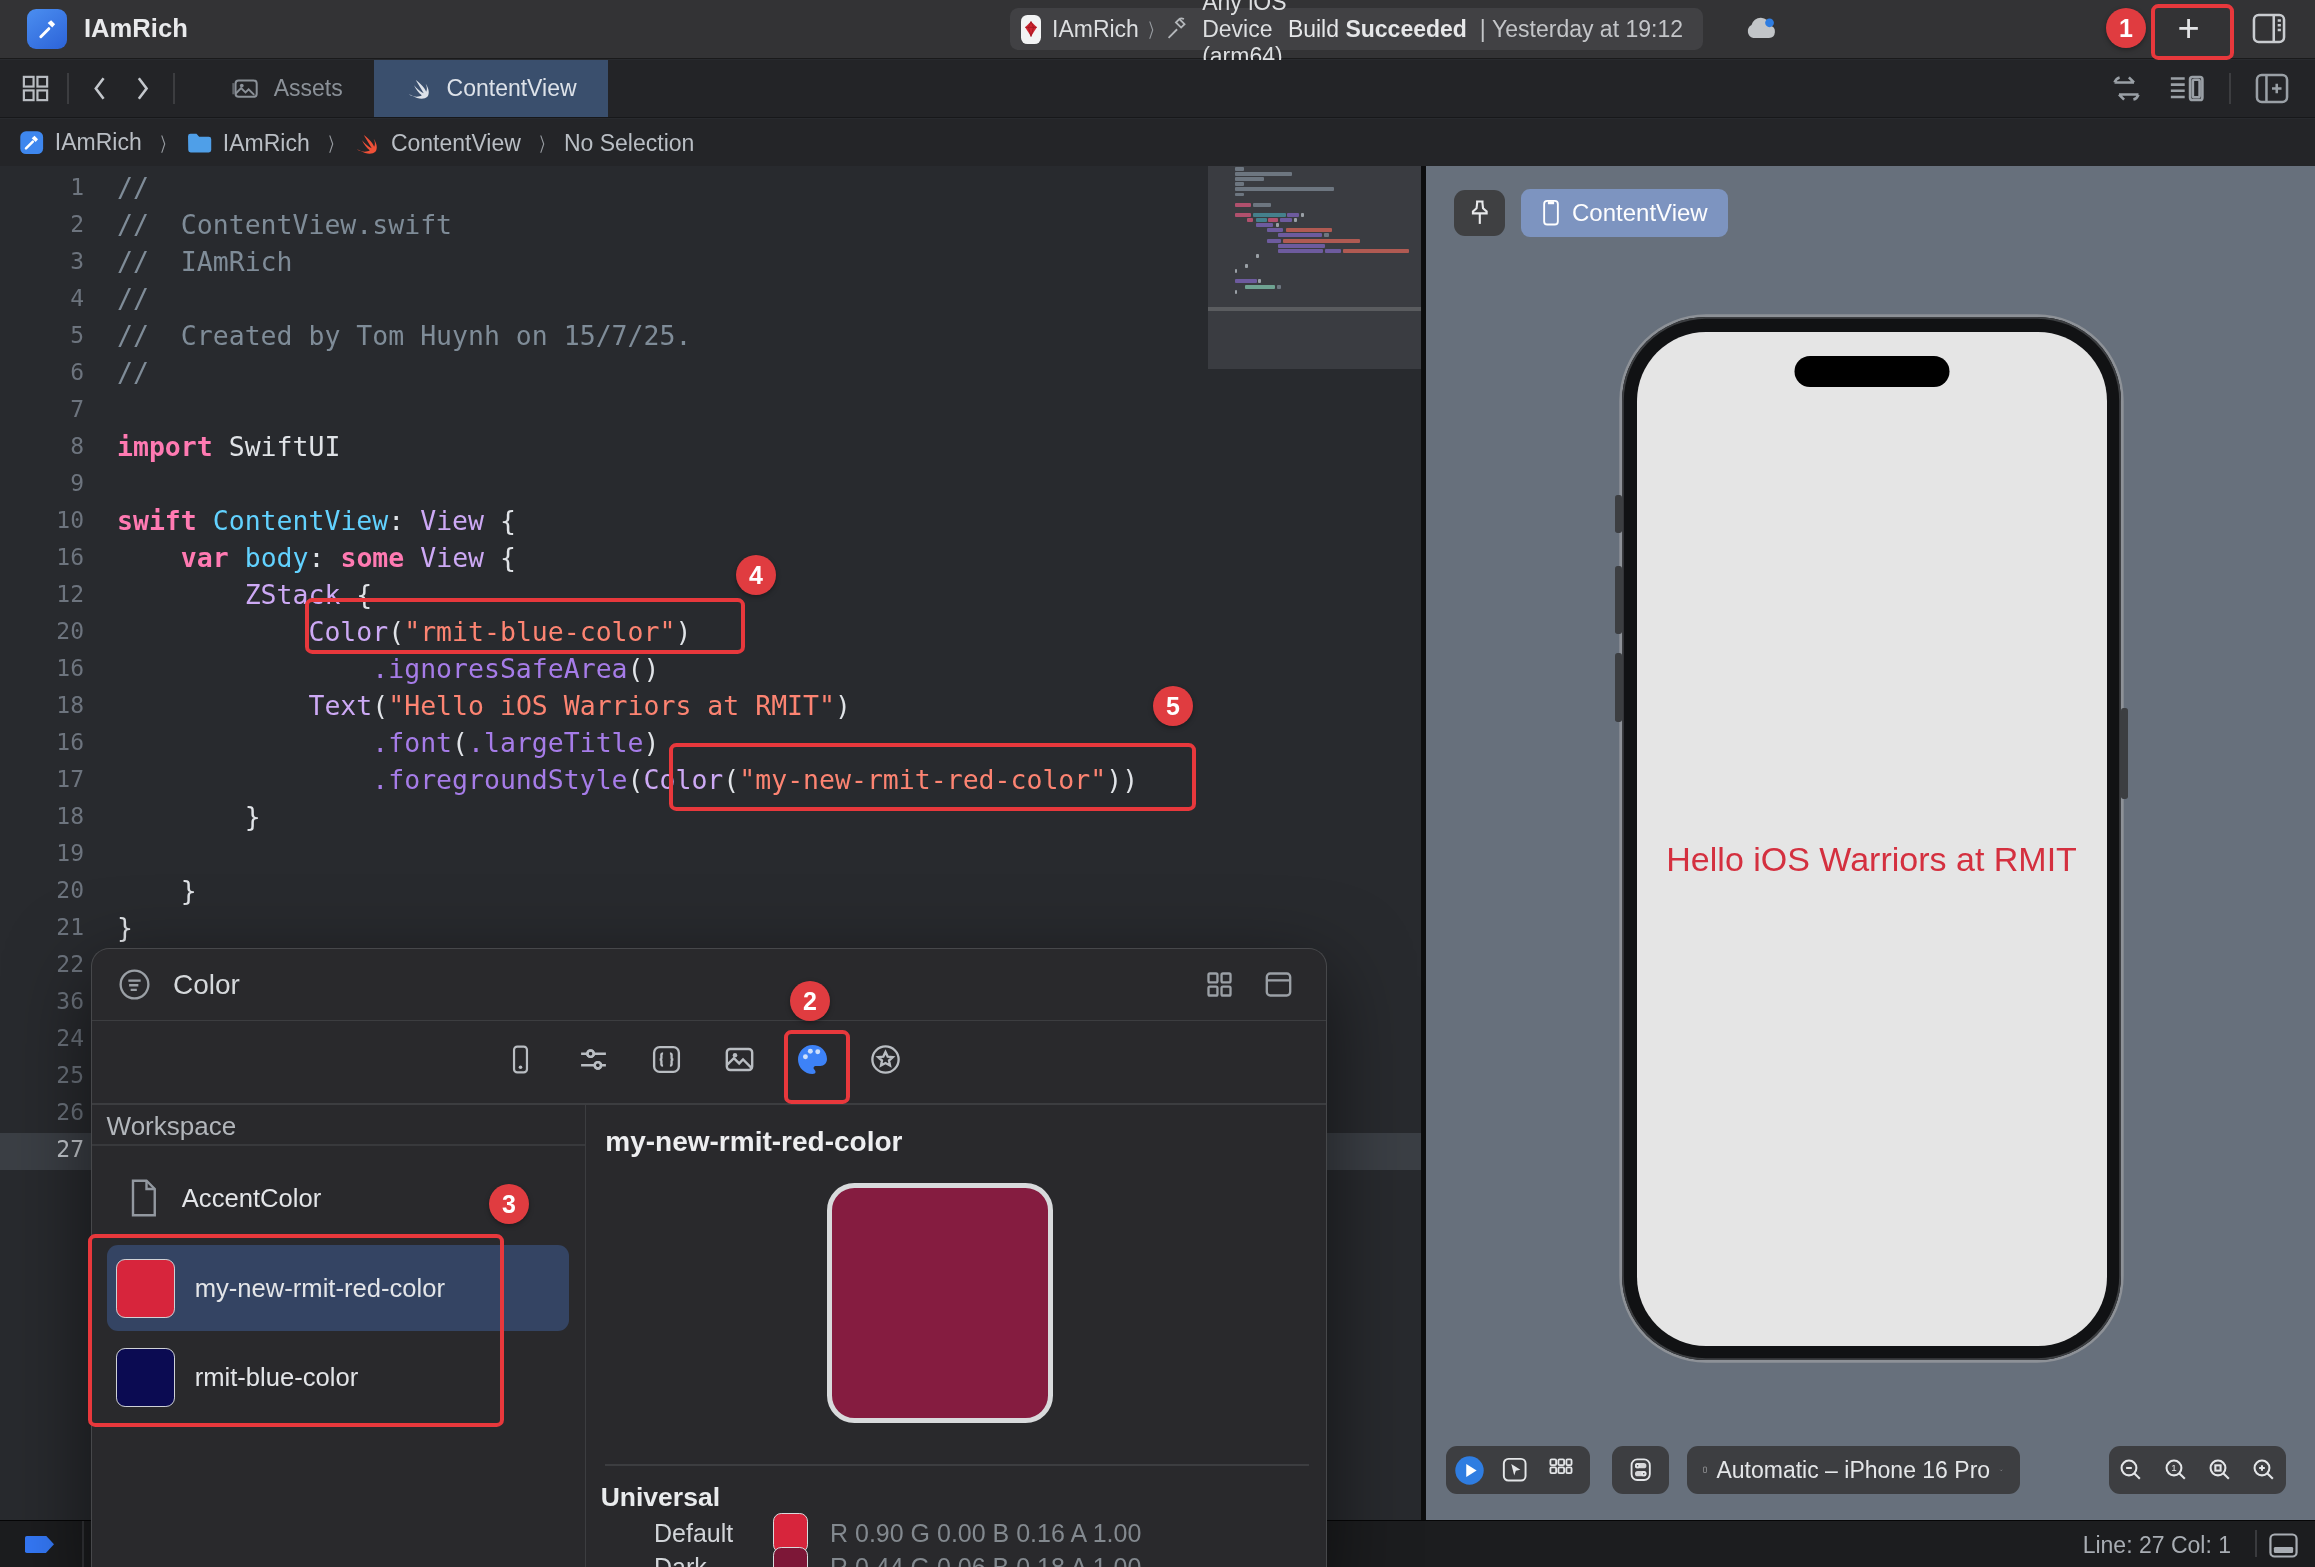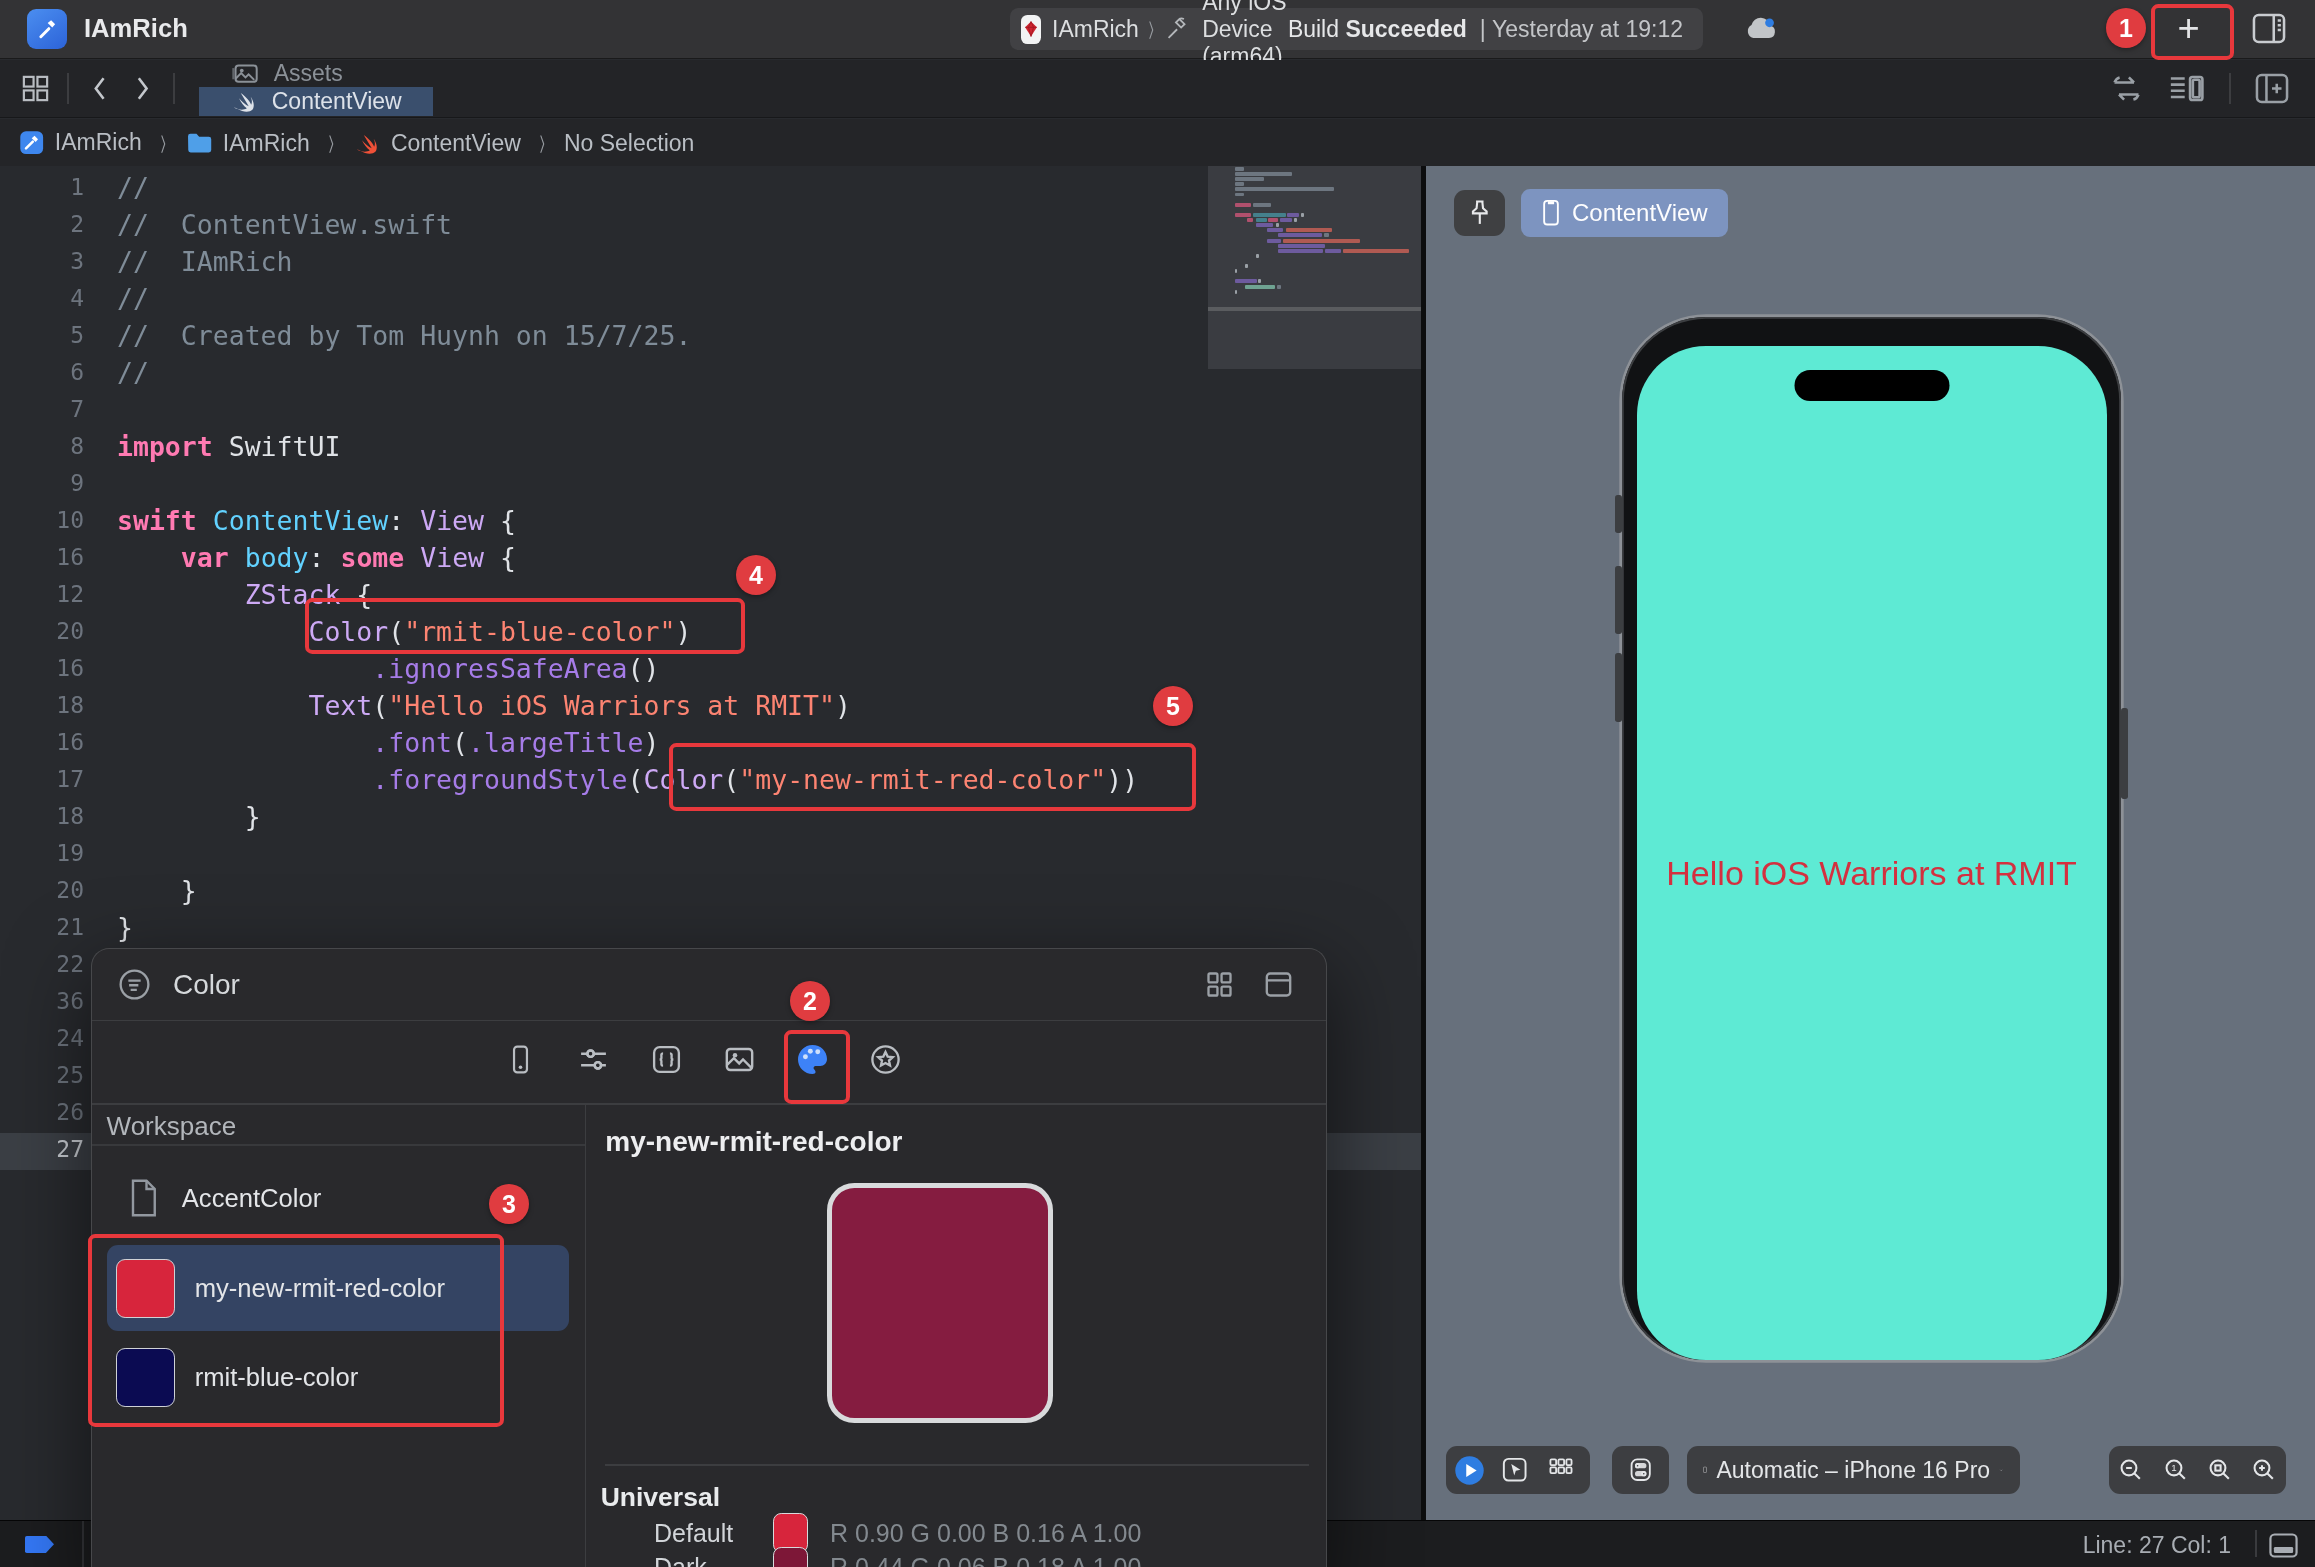--- a/index.html
+++ b/index.html
@@ -194,21 +194,21 @@
             <path d="M11 4 5 12l6 8"></path>
           </svg>
       </span>
       <span style="color:#c3c7cc;">
         <svg width="27.4" height="31" viewBox="0 0 16 24" fill="none" stroke="currentColor" stroke-width="2">
             <path d="M5 4l6 8-6 8"></path>
           </svg>
       </span>
       <span class="tb-div"></span>
     </div>
-    <div id="tabs-host" style="display:flex;margin-left:24px;flex-direction:column;">
+    <div id="tabs-host" style="display:flex;margin-left:24px;">
         <div class="tab">
           <span>
             <svg width="31" height="27.4" viewBox="0 0 24 22" fill="none" stroke="currentColor" stroke-width="1.6">
               <rect x="4" y="4.5" width="17" height="13" rx="2.5"></rect>
               <path d="M4 15l4.5-4.5 3.5 3.5 2.5-2.5 4.5 4.5"></path>
               <circle cx="9" cy="8.5" r="1.5" fill="currentColor" stroke="none"></circle>
               <path d="M2.2 6.5v9" opacity=".6"></path>
             </svg>
           </span>
           <span>Assets</span>
@@ -367,21 +367,21 @@
           <path d="M4.5 3h5" stroke-width="2.4"></path>
         </svg>
       <span>ContentView</span>
     </div>
 
     <div class="phone">
       <div class="side-btn" style="left:-7.3px;top:178px;width:7.3px;height:38px;"></div>
       <div class="side-btn" style="left:-7.3px;top:249px;width:7.3px;height:68px;"></div>
       <div class="side-btn" style="left:-7.3px;top:336px;width:7.3px;height:69px;"></div>
       <div class="side-btn" style="right:-7.3px;top:391px;width:7.3px;height:91px;"></div>
-      <div class="screen" style="background: #5eead4; margin-top: 14px;">
+      <div class="screen" style="background: #e5e5e5;">
         <div class="island"></div>
         <div class="hello" style="color: rgb(212, 48, 63);">Hello iOS Warriors at RMIT</div>
       </div>
     </div>
 
     <div class="ctl" style="left:20px;width:144px;">
       <span class="ic">
         <svg width="31" height="31" viewBox="0 0 24 24">
             <circle cx="12" cy="12" r="11" fill="#2f7de1"></circle>
             <polygon points="9.5,7 9.5,17 17.5,12" fill="#fff"></polygon>

